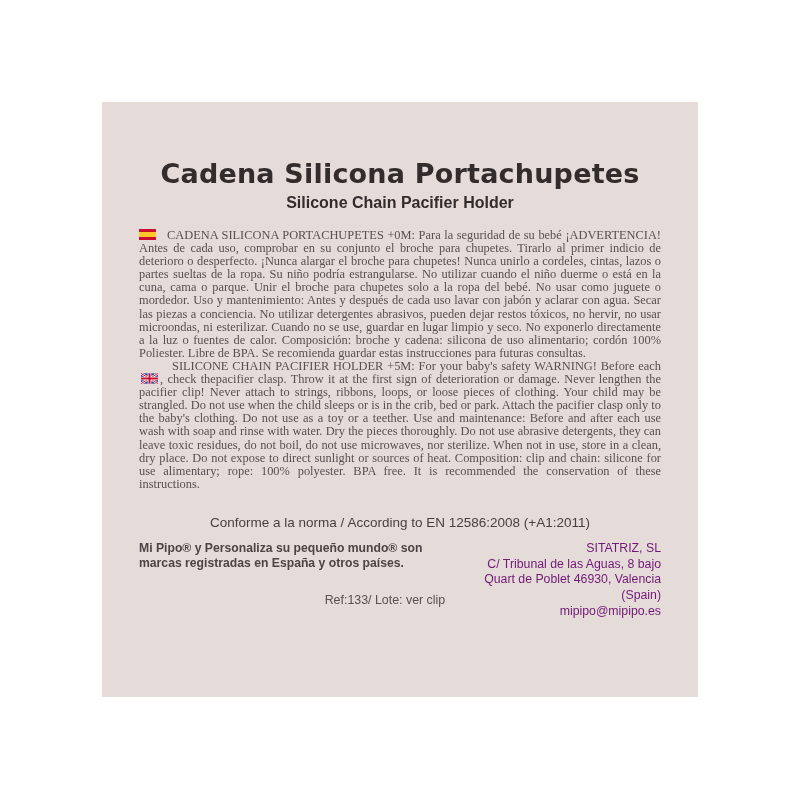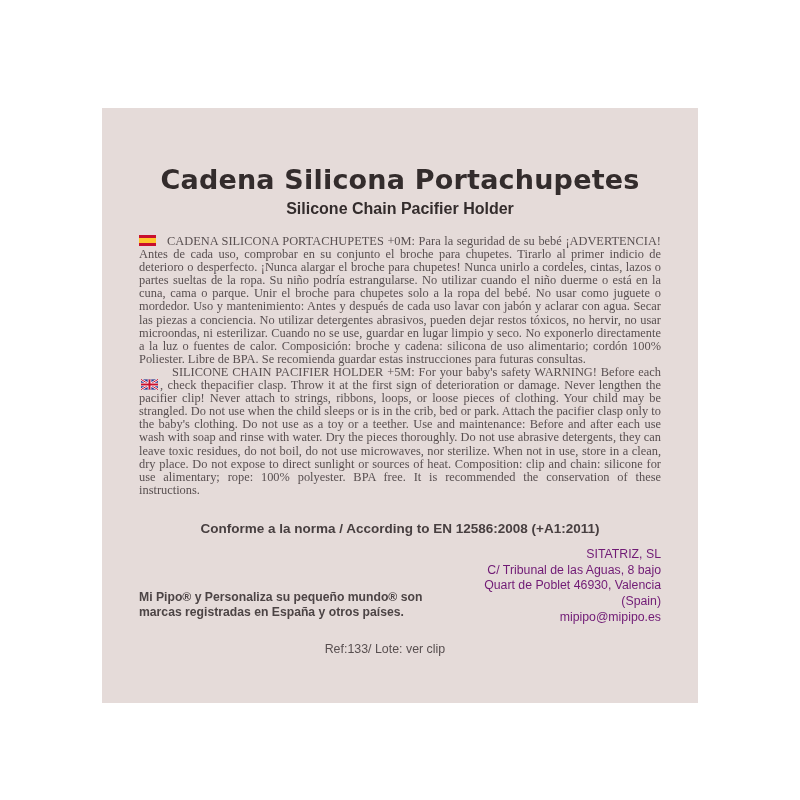--- a/index.html
+++ b/index.html
@@ -9,21 +9,21 @@
     font-family: "Liberation Sans", sans-serif;
   }
   .canvas {
     position: relative;
     width: 800px; height: 800px;
     background: #ffffff;
     overflow: hidden;
   }
   .label {
     position: absolute;
-    left: 102px; top: 108px;
+    left: 102px; top: 102px;
     width: 596px; height: 595px;
     background: #e5dbd9;
     padding: 56px 37px 0 37px;
     color: #584f50;
   }
   .title {
     font-family: "DejaVu Sans", sans-serif;
     font-weight: bold;
     font-size: 27px;
     line-height: 32px;
@@ -60,30 +60,30 @@
     display: inline-block;
     width: 17px; height: 11px;
     margin: 0 2px;
     vertical-align: -1px;
     text-indent: 0;
   }
   .flag-uk svg { display: block; width: 17px; height: 11px; }
   .compliance {
     margin-top: 24px;
     text-align: center;
-    font-weight: bold;
+    font-weight: normal;
     font-size: 13.5px;
     color: #473f40;
   }
   .footer-row {
     display: flex;
     justify-content: space-between;
     margin-top: 11px;
   }
-  .footer-left { width: 312px; margin-top: 43px; }
+  .footer-left { width: 312px; }
   .trademark {
     font-weight: bold;
     font-size: 12.2px;
     line-height: 15px;
     color: #4c4445;
     max-width: 300px;
   }
   .ref {
     margin-top: 22px;
     padding-left: 45px;

